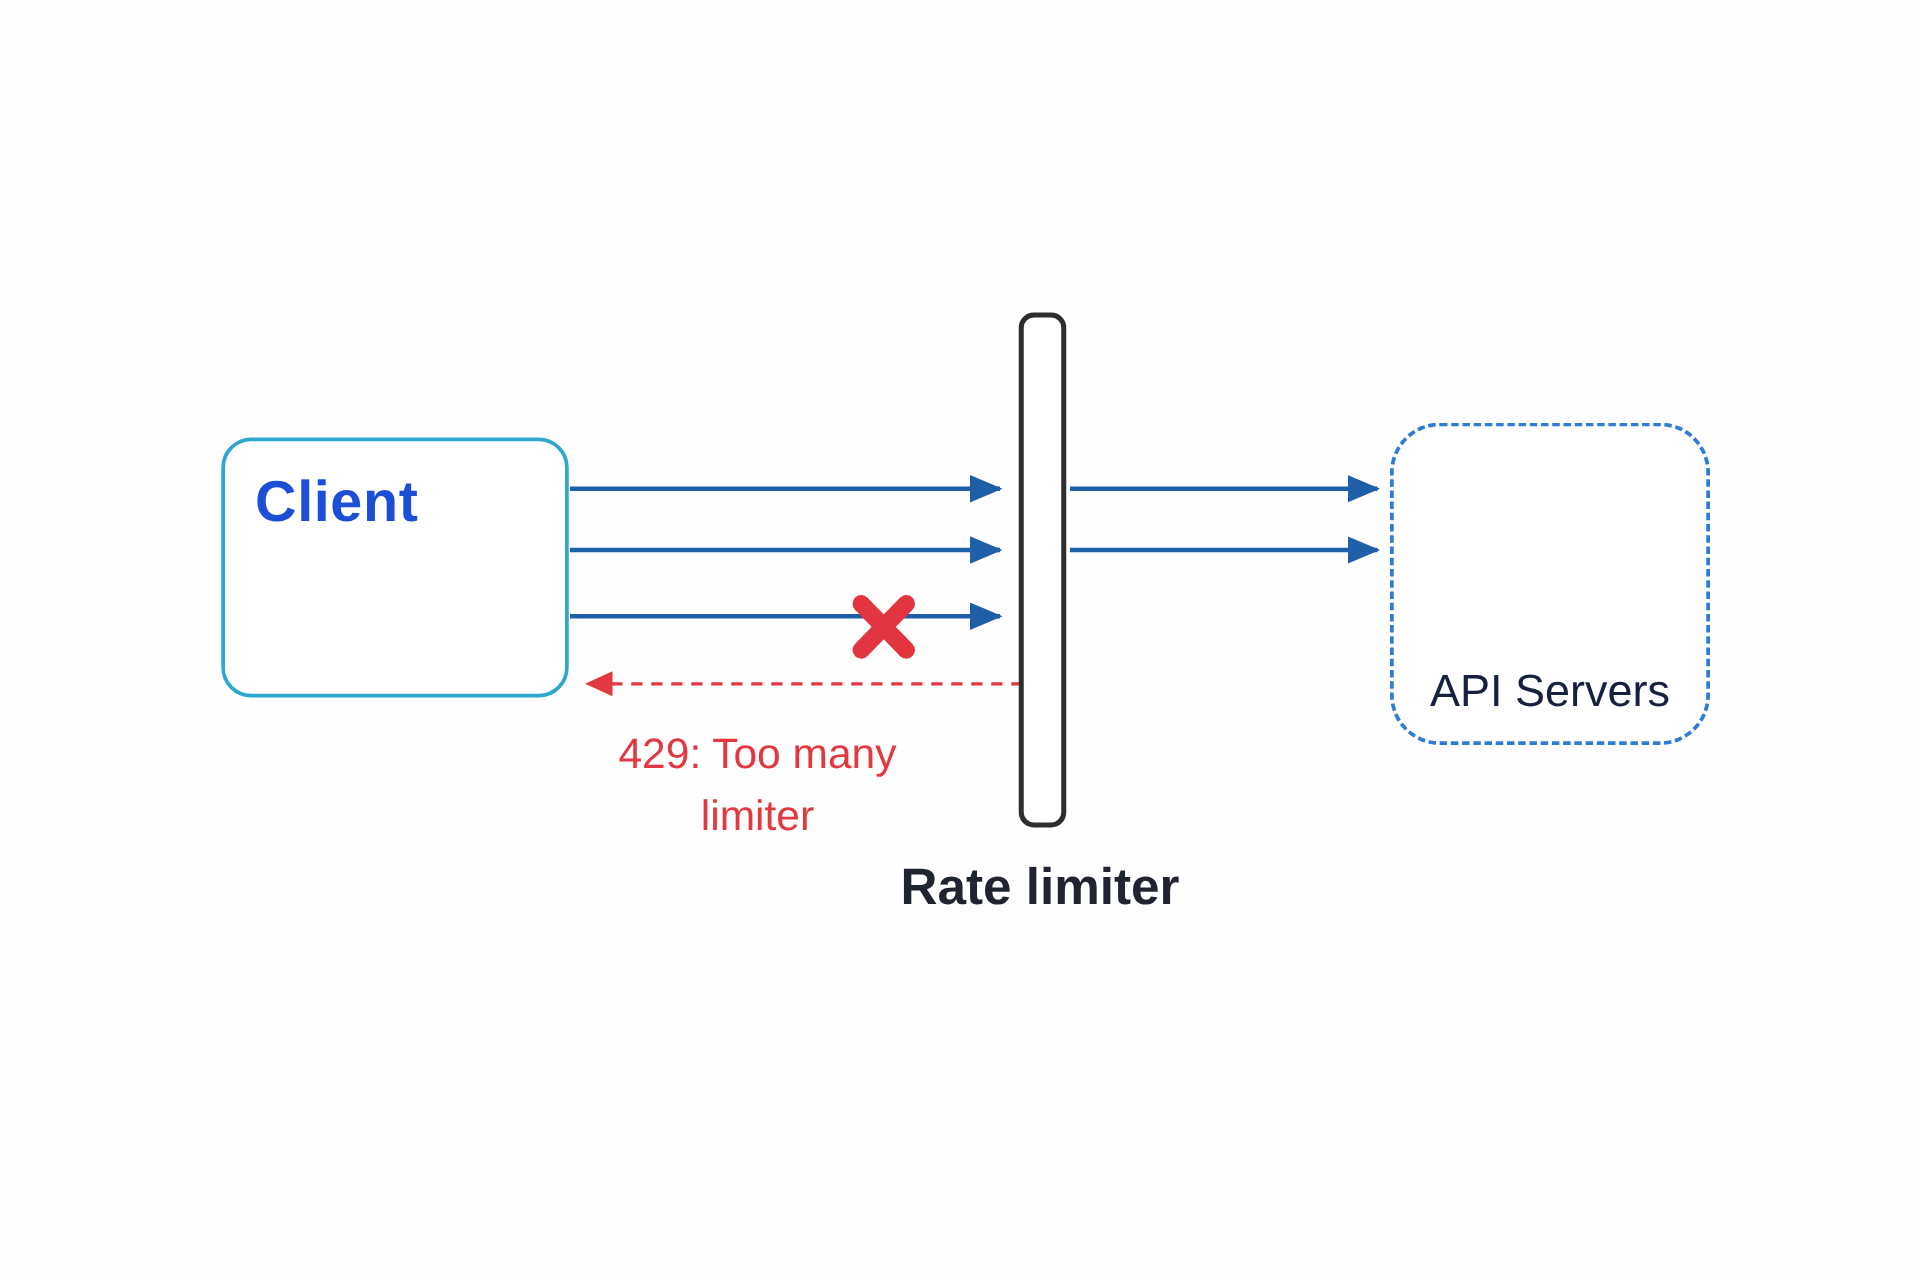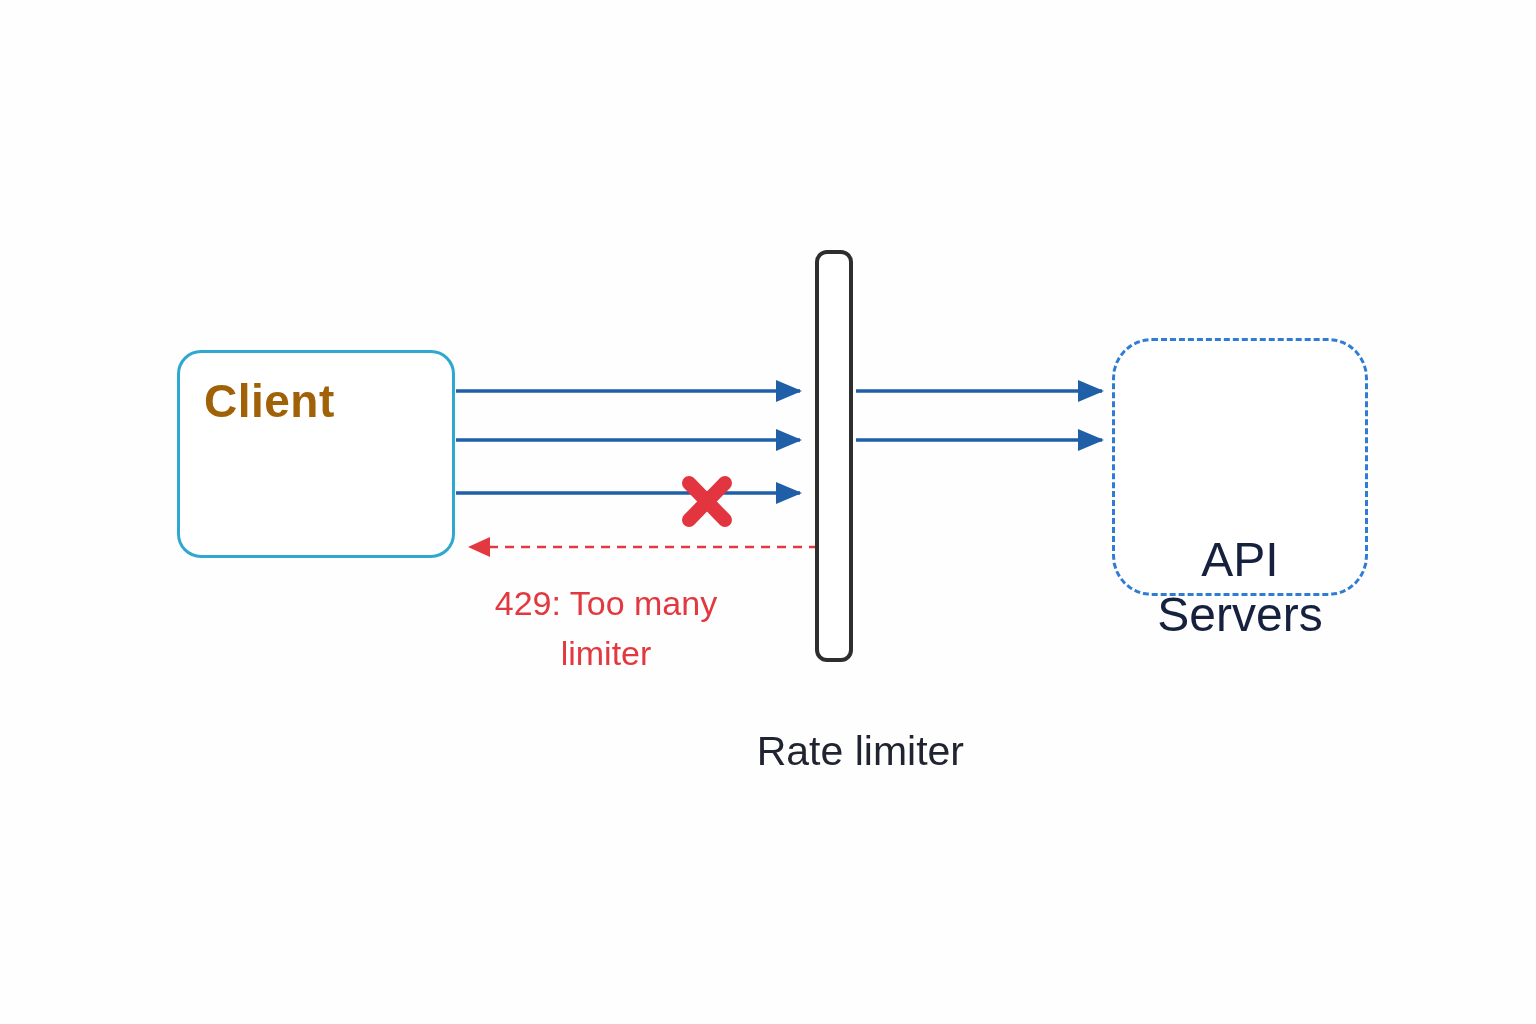--- a/index.html
+++ b/index.html
@@ -23,56 +23,56 @@
     width: 278px; height: 208px;
     border: 3px solid #2fa8cf;
     border-radius: 24px;
     background: #ffffff;
     box-sizing: border-box;
   }
   .client-label {
     left: 204px; top: 374px;
     font-size: 46px;
     font-weight: 600;
-    color: #a16207;
+    color: #1d4ed8;
     letter-spacing: 0.5px;
   }
 
   
   .limiter-bar {
     left: 815px; top: 250px;
     width: 38px; height: 412px;
     border: 4px solid #2e2e2e;
     border-radius: 12px;
     background: #ffffff;
     box-sizing: border-box;
   }
   .limiter-label {
-    left: 700px; top: 728px;
+    left: 700px; top: 686px;
     width: 264px;
-    text-align: right;
+    text-align: center;
     font-size: 41px;
-    font-weight: 400;
+    font-weight: 700;
     color: #1f2430;
   }
 
   
   .api-box {
     left: 1112px; top: 338px;
     width: 256px; height: 258px;
     border: 3px dashed #2e7cd6;
     border-radius: 40px;
     background: #ffffff;
     box-sizing: border-box;
   }
   .api-label {
     left: 1112px; top: 532px;
     width: 256px;
     text-align: center;
-    font-size: 48px;
+    font-size: 36px;
     font-weight: 500;
     color: #16213e;
   }
 
   
   .reject-msg {
     left: 450px; top: 578px;
     width: 312px;
     text-align: center;
     font-size: 34px;

